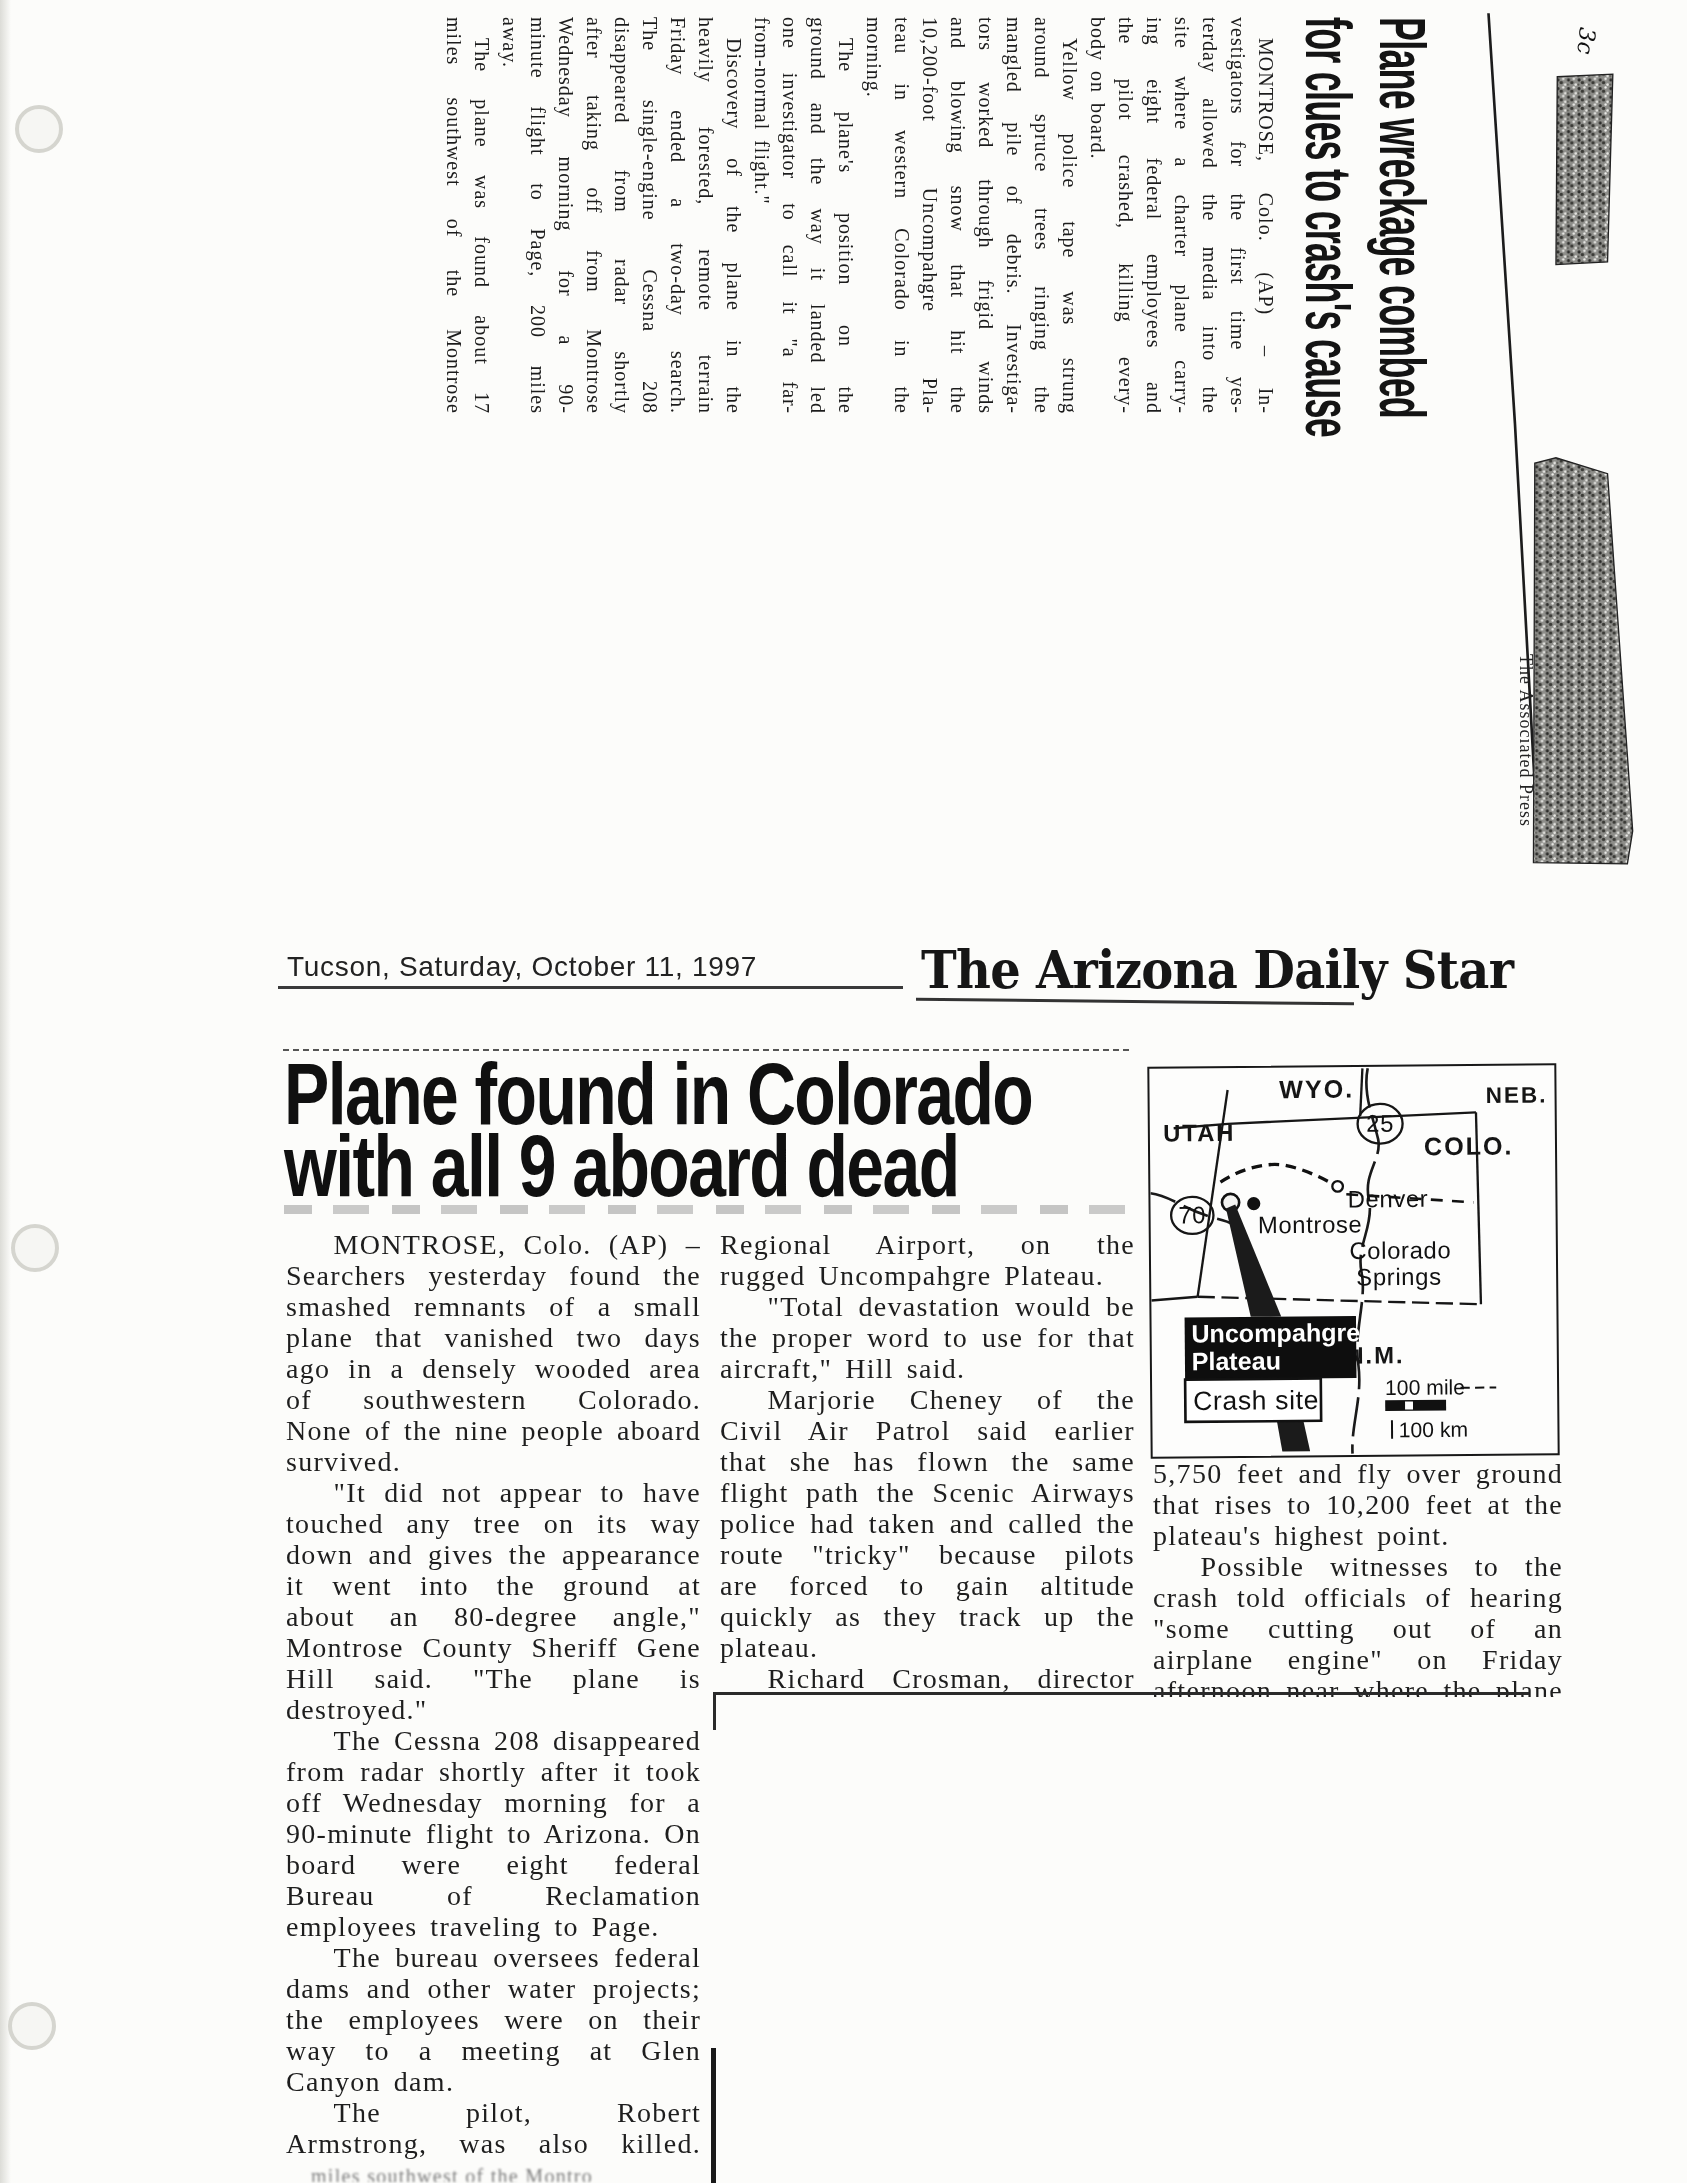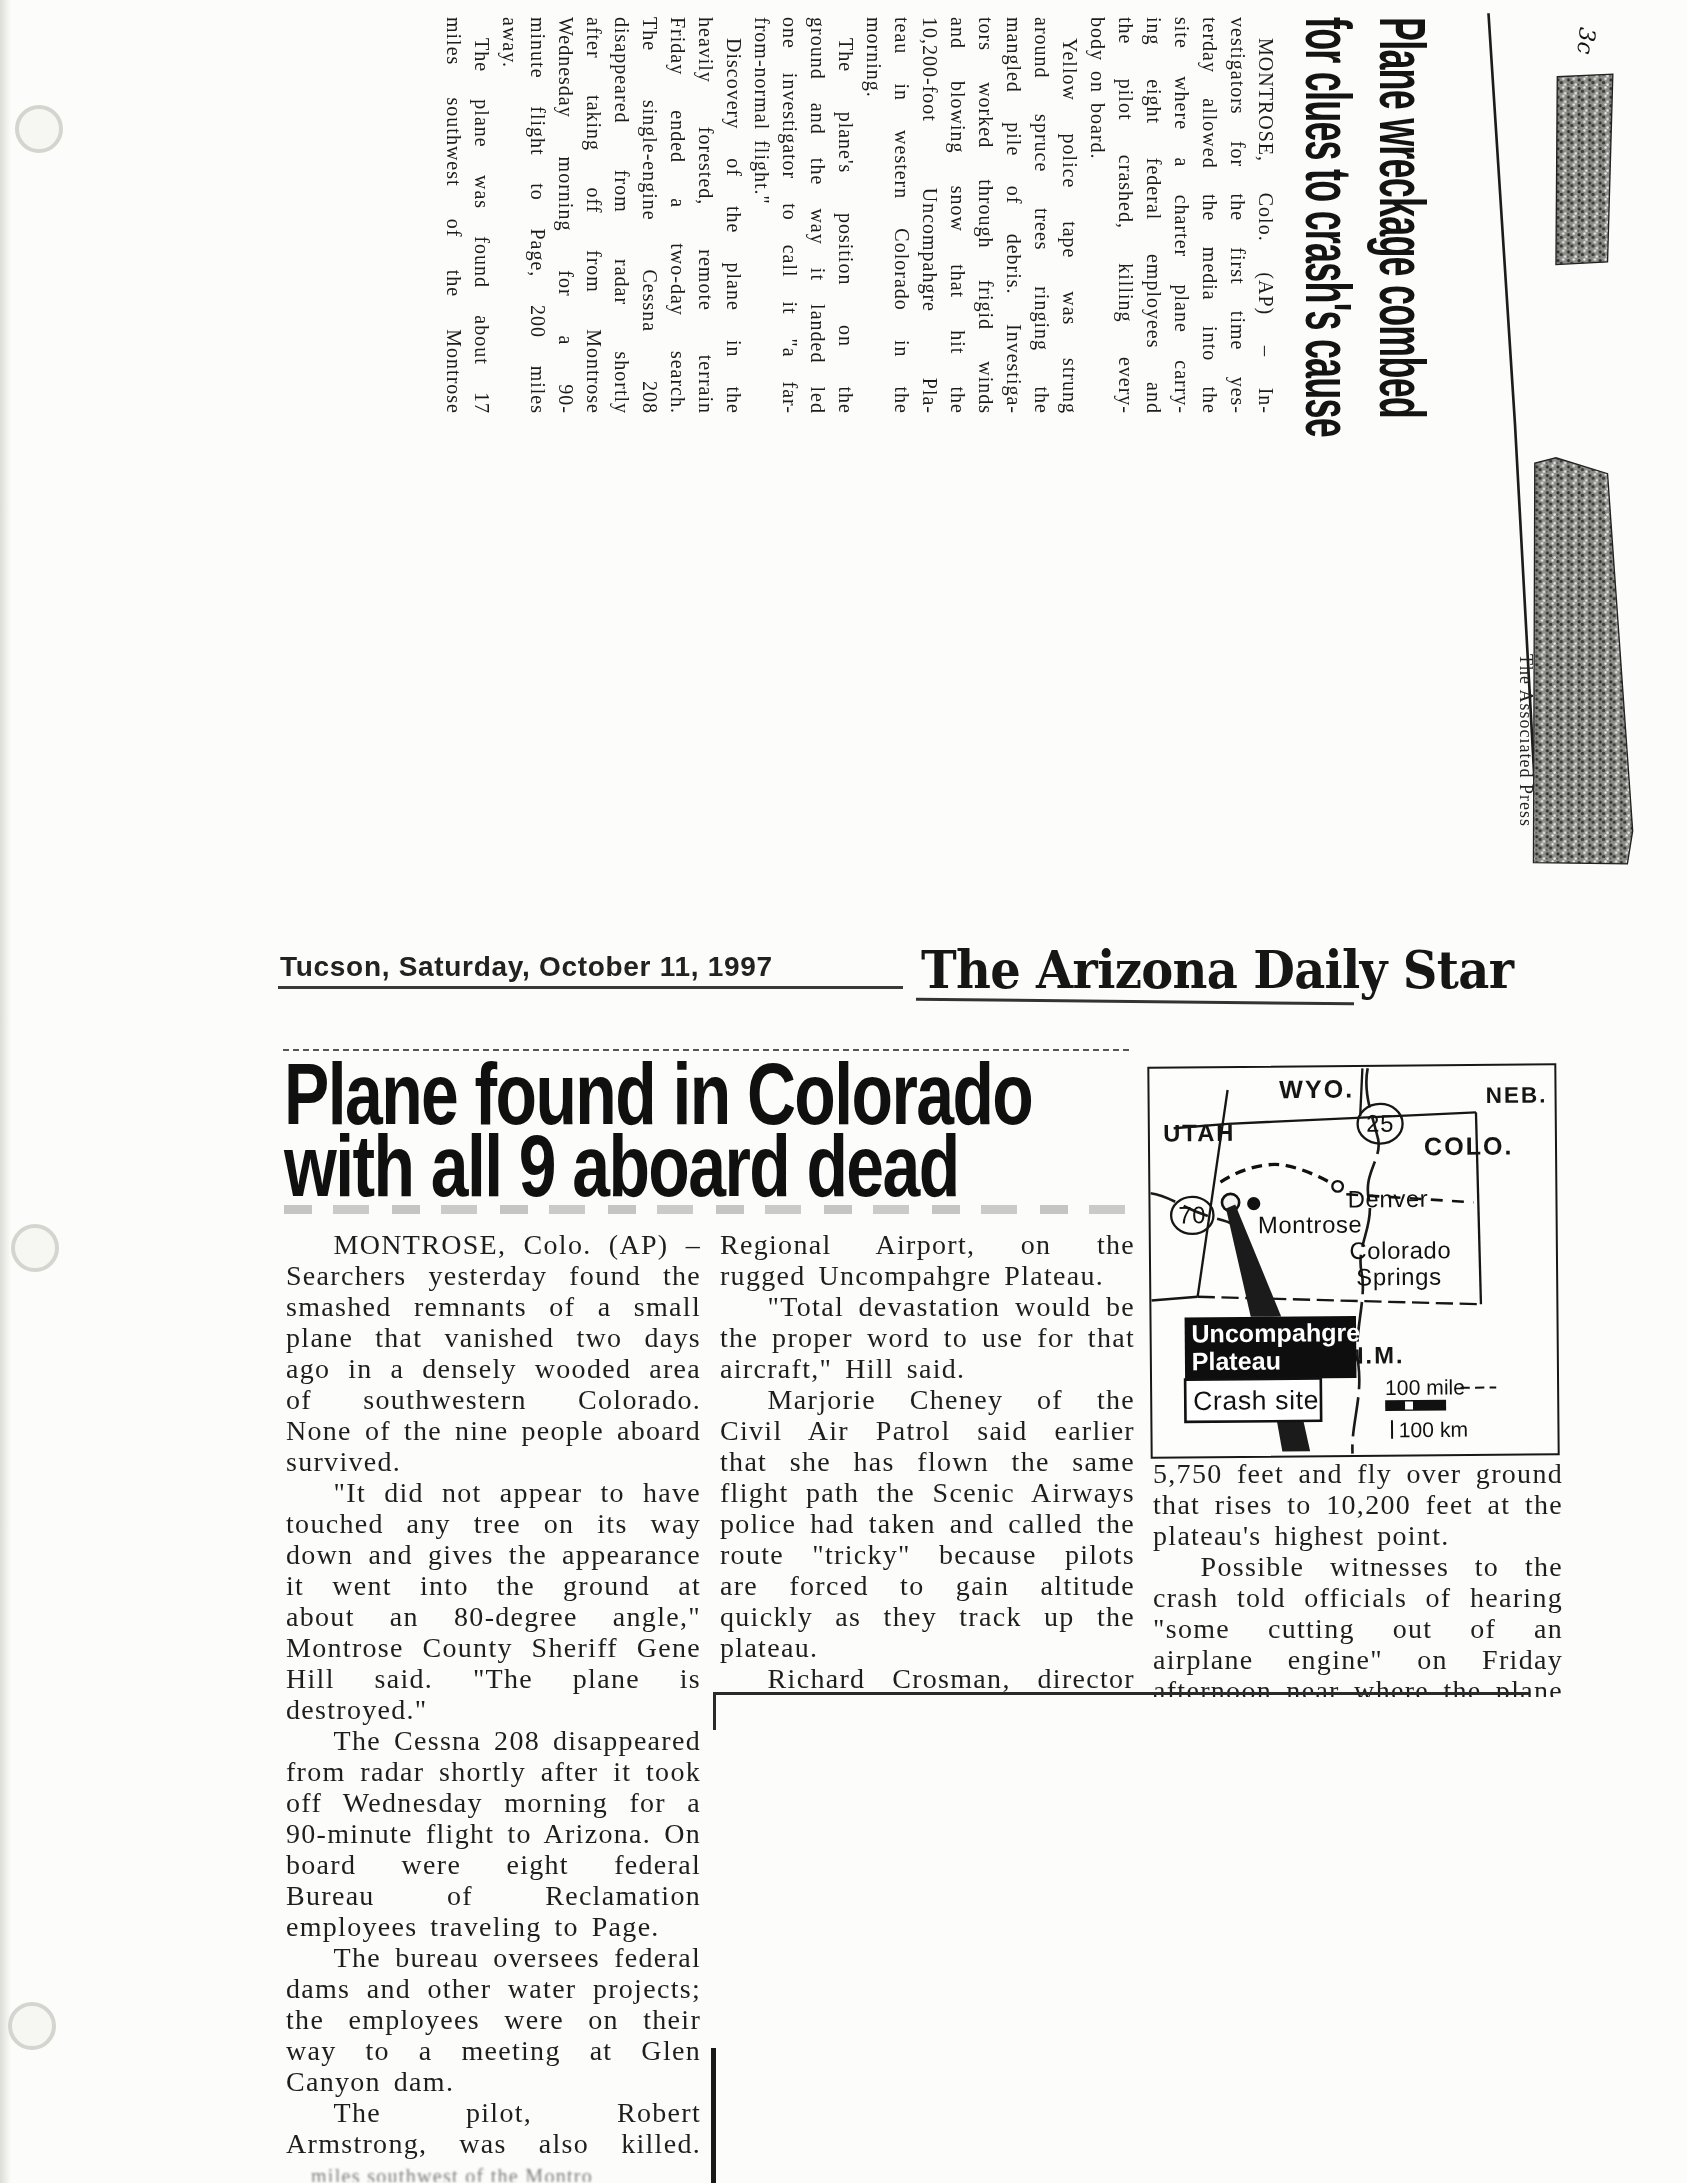--- a/index.html
+++ b/index.html
@@ -16,22 +16,22 @@
     transform:scaleX(0.56);transform-origin:0 0;}
   .rot-body{margin-top:10.6px;}
   .rot-body .line{width:397px;font-size:20px;line-height:28px;letter-spacing:1px;word-spacing:4px;
     text-align:justify;text-align-last:justify;color:#1c1c1c;}
   .rot-body .line.end{text-align-last:left;}
   .byline{left:1536px;top:654px;transform:rotate(90deg);transform-origin:0 0;
     font-size:18px;letter-spacing:1px;white-space:nowrap;color:#222;}
   .note3c{left:1601px;top:29px;transform:rotate(96deg);transform-origin:0 0;
     font-style:italic;font-size:22.5px;font-family:"DejaVu Serif",serif;color:#111;}
   
-  .dateline{left:280px;top:951px;font-family:"Liberation Sans",sans-serif;font-size:28px;
-    letter-spacing:0.7px;color:#222;font-weight:bold;}
+  .dateline{left:287px;top:951px;font-family:"Liberation Sans",sans-serif;font-size:28px;
+    letter-spacing:0.7px;color:#222;}
   .rule1{left:278px;top:986px;width:625px;height:3.3px;background:#3a3a3a;}
   .masthead{left:921px;top:938px;font-family:"DejaVu Serif",serif;font-weight:bold;font-size:48px;
     letter-spacing:-0.7px;transform:scaleY(1.1);transform-origin:0 0;color:#161616;}
   .rule2{left:916px;top:1000px;width:438px;height:2.6px;background:#333;transform:rotate(0.6deg);}
   
   .dotrule{left:283px;top:1049px;width:846px;border-top:2.6px dashed #555;}
   .main-headline{left:284px;font-family:"Liberation Sans",sans-serif;font-weight:bold;font-size:87px;
     line-height:73px;letter-spacing:-2px;color:#101010;white-space:nowrap;
     transform:scaleX(0.78);transform-origin:0 0;}
   .smudge{left:284px;top:1205px;width:842px;height:9.3px;opacity:.5;filter:blur(0.7px);

